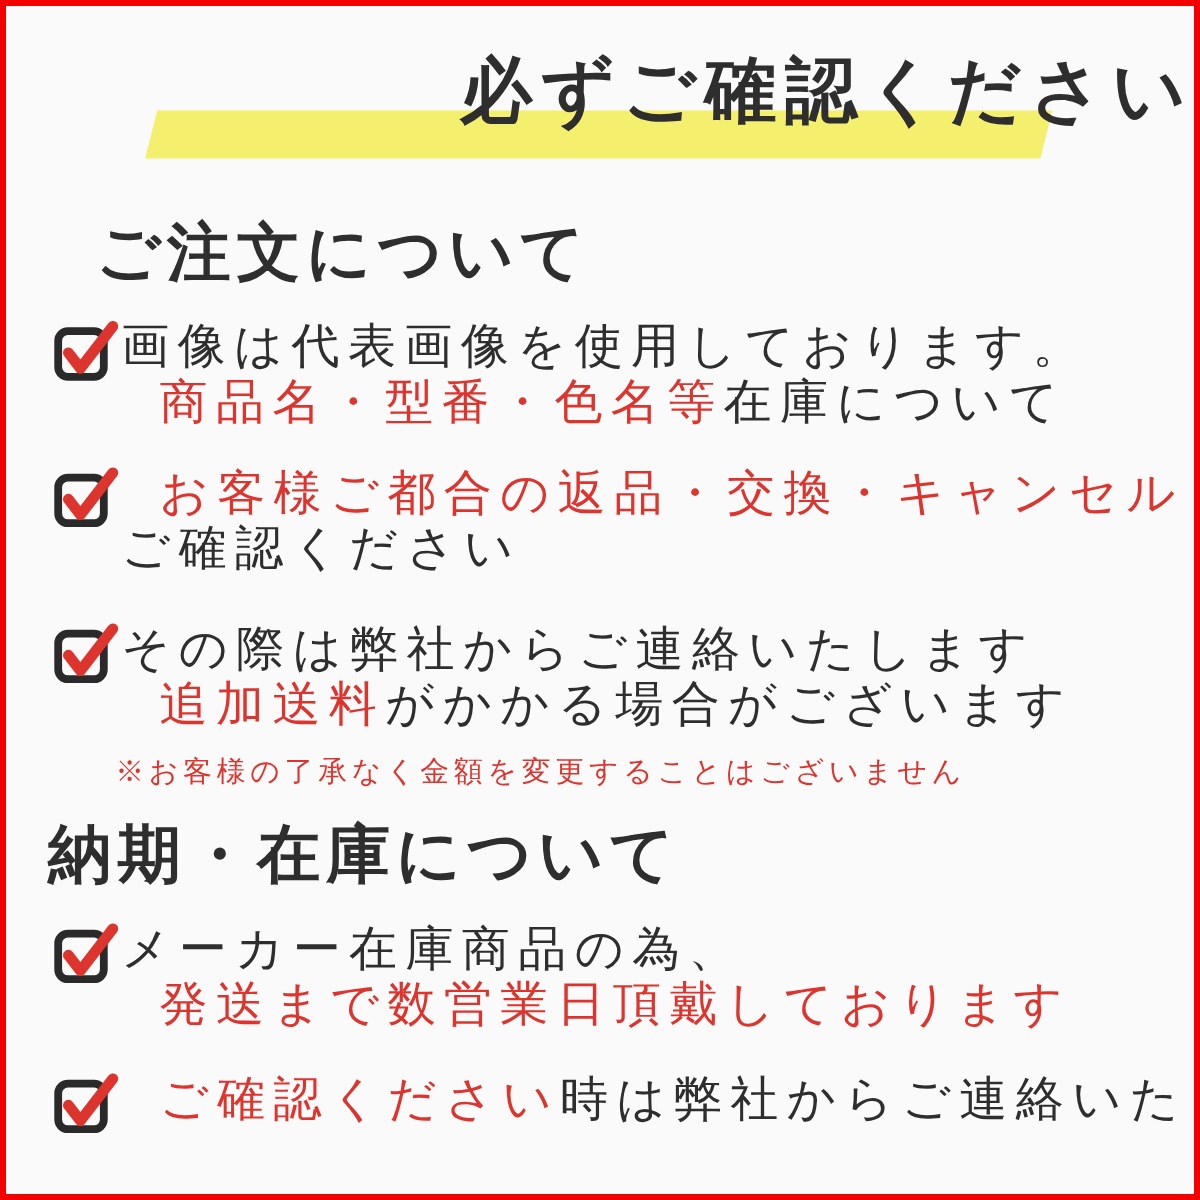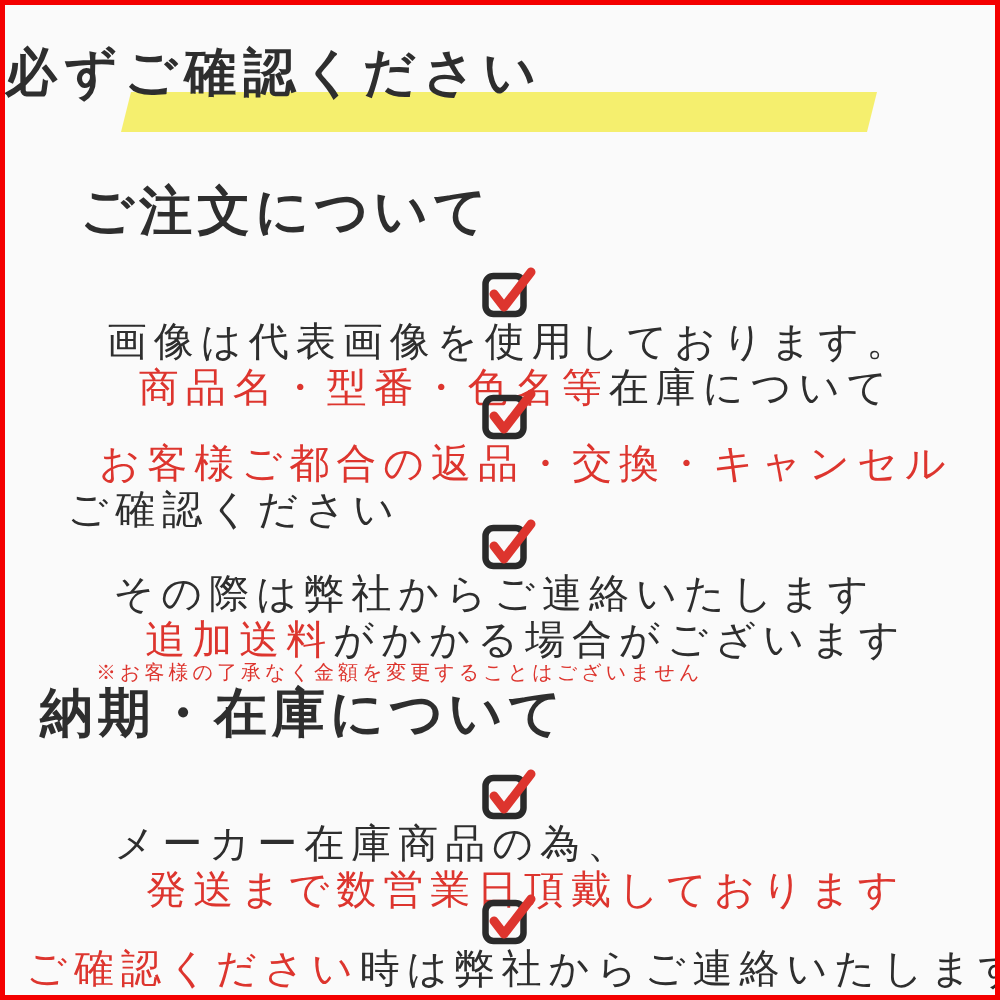--- a/index.html
+++ b/index.html
@@ -27,45 +27,44 @@
   .title-highlight{
     position:absolute;
     left:121px;top:87px;
     width:746px;height:40px;
     background:var(--highlight-yellow);
     transform:skewX(-14deg);
   }
   .page-title{
     position:absolute;
     left:0;top:41px;width:100%;
-    text-align:left;
-    font-size:52px;line-height:1;
+    text-align:right;
+    font-size:60px;line-height:1;
     font-weight:600;
     letter-spacing:7px;
     color:var(--text-dark);
   }
   
   .section-heading{
     position:absolute;
     left:35px;
     font-size:53px;line-height:1.1;
     font-weight:600;
     letter-spacing:5px;
     color:var(--text-dark);
   }
   .h-order{top:176px;margin-left:40px;}
   .h-stock{top:678px;}
   
   .item{
     position:absolute;
     left:40px;
     display:flex;
-    align-items:center;
+    align-items:flex-start;
     width:930px;
-    flex-direction:column;
   }
   .item-1{top:261px;}
   .item-2{top:383px;}
   .item-3{top:513px;}
   .item-4{top:763px;}
   .item-5{top:888px;}
   .cb{flex:0 0 52px;width:52px;height:52px;margin-right:4px;}
   .cb svg{display:block;width:52px;height:52px;overflow:visible;}
   .cb rect{fill:none;stroke:var(--box-dark);stroke-width:6.5;}
   .cb path{fill:none;stroke:var(--accent-red);stroke-width:9;stroke-linecap:round;stroke-linejoin:round;}
@@ -75,22 +74,22 @@
     line-height:46px;
     letter-spacing:7px;
     color:var(--text-dark);
     white-space:nowrap;
   }
   .seg-red{color:var(--accent-red);margin-left:32px;}
   .seg-black{color:var(--text-dark);}
   
   .note{
     position:absolute;
-    left:91px;top:654px;
-    font-size:20px;line-height:1.3;
+    left:91px;top:623px;
+    font-size:24px;line-height:1.3;
     letter-spacing:4px;
     color:var(--accent-red);
     white-space:nowrap;
   }
 </style>
 </head>
 <body>
 
 <div class="frame">
 

